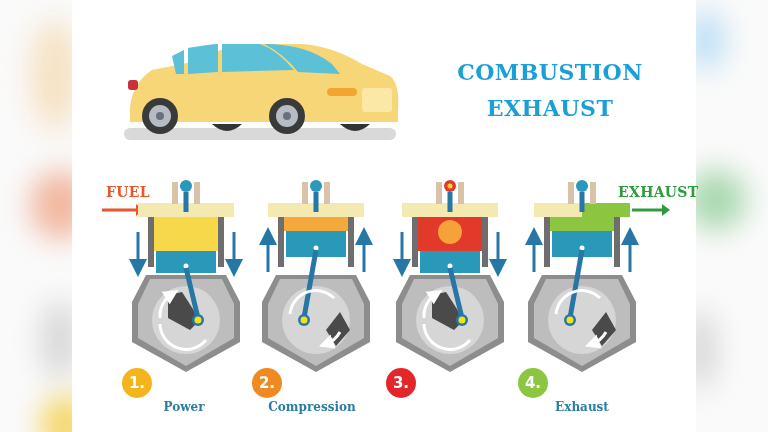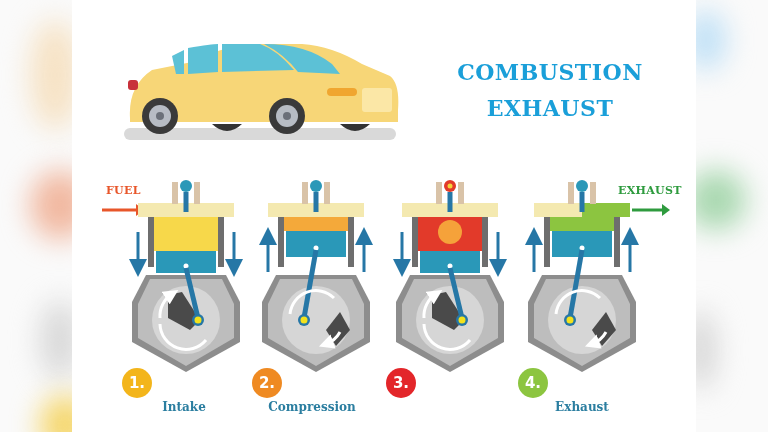--- a/index.html
+++ b/index.html
@@ -5,21 +5,21 @@
   html, body { margin:0; padding:0; }
   body { width:768px; height:432px; overflow:hidden; background:#fff; position:relative; font-family:"DejaVu Serif", serif; }
   .blur-side { position:absolute; top:0; height:432px; width:72px; overflow:hidden; background:#fafafa; }
   .blur-left { left:0; }
   .blur-right { left:696px; width:72px; }
   .blob { position:absolute; border-radius:50%; filter:blur(14px); }
   .canvas { position:absolute; left:72px; top:0; width:624px; height:432px; background:#fff; }
   .title { position:absolute; left:340px; top:54px; width:230px; text-align:center; color:#1a9fd9; font-weight:bold; font-size:22px; line-height:36px; letter-spacing:0.5px; font-family:"DejaVu Serif", serif;margin-left:23px; }
   .stroke-label { position:absolute; top:400px; color:#2b7ea0; font-weight:bold; font-size:12px; text-align:center; width:120px; font-family:"DejaVu Serif", serif; }
   .badge { position:absolute; top:368px; width:30px; height:30px; border-radius:50%; color:#fff; font-weight:bold; font-size:15px; line-height:30px; text-align:center; font-family:"DejaVu Sans", sans-serif; }
-  .flow-label { position:absolute; top:184px; font-weight:bold; font-size:11px; font-family:"DejaVu Serif", serif; letter-spacing:0.3px; }
+  .flow-label { position:absolute; top:184px; font-weight:bold; font-size:14px; font-family:"DejaVu Serif", serif; letter-spacing:0.3px; }
   svg { position:absolute; left:0; top:0; }
 </style>
 </head>
 <body>
 
 <div class="blur-side blur-left">
   <div class="blob" style="left:30px;top:20px;width:50px;height:110px;background:#f6e2c4;"></div>
   <div class="blob" style="left:30px;top:170px;width:60px;height:70px;background:#f1b8a0;"></div>
   <div class="blob" style="left:40px;top:300px;width:40px;height:80px;background:#d8d8d8;"></div>
   <div class="blob" style="left:40px;top:395px;width:50px;height:60px;background:#f5d66a;"></div>
@@ -177,16 +177,16 @@
   </div>
 
   <div class="flow-label" style="left:34px;color:#e8562a;">FUEL</div>
   <div class="flow-label" style="left:546px;color:#2e9b3e;">EXHAUST</div>
 
   <div class="badge" style="left:50px;background:#f3b51b;">1.</div>
   <div class="badge" style="left:180px;background:#ef8a22;">2.</div>
   <div class="badge" style="left:314px;background:#e3262a;">3.</div>
   <div class="badge" style="left:446px;background:#8cc540;">4.</div>
 
-  <div class="stroke-label" style="left:52px;">Intake</div>
+  <div class="stroke-label" style="left:52px;">Power</div>
   <div class="stroke-label" style="left:180px;">Compression</div>
   <div class="stroke-label" style="left:450px;">Exhaust</div>
 </div>
 
 </body></html>

